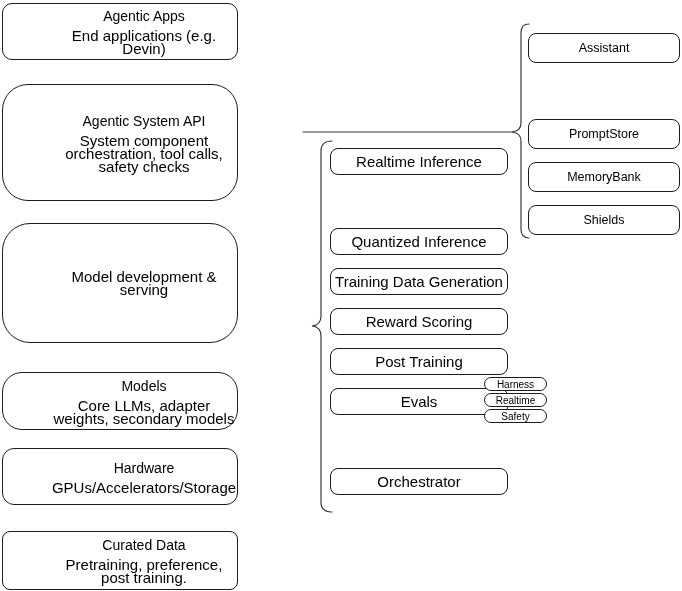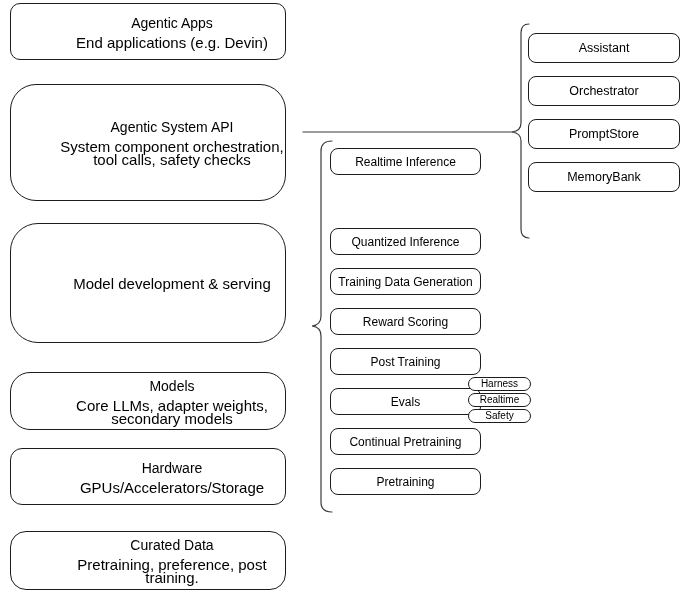--- a/index.html
+++ b/index.html
@@ -7,29 +7,29 @@
     position:relative;width:682px;height:591px;background:#ffffff;
     font-family:"Liberation Sans",sans-serif;color:#000;overflow:hidden;
   }
   .overlay{position:absolute;left:0;top:0;width:682px;height:591px;}
   .node{
     position:absolute;box-sizing:border-box;background:#ffffff;
     border:1.2px solid #1c1c1c;
     display:flex;flex-direction:column;align-items:center;justify-content:center;
     text-align:center;
   }
-  .lbox{left:10px;width:276px;padding-left:48px;}
+  .lbox{left:2px;width:236px;padding-left:48px;}
   .lbox .title{font-size:14px;line-height:17px;margin-bottom:4px;}
   .lbox .subtitle{font-size:15px;line-height:13px;}
-  .mbox{left:330px;width:151px;height:27px;border-radius:8px;font-size:12px;}
+  .mbox{left:330px;width:178px;height:27px;border-radius:8px;font-size:15px;}
   .rbox{left:528px;width:152px;height:30px;border-radius:8px;font-size:12.5px;text-align:center;}
   .pill{
-    position:absolute;left:468px;width:63px;height:14px;box-sizing:border-box;
+    position:absolute;left:484px;width:63px;height:14px;box-sizing:border-box;
     background:#ffffff;border:1.2px solid #1c1c1c;border-radius:8px;
-    display:flex;justify-content:center;
+    display:flex;align-items:center;justify-content:center;
     font-size:10px;line-height:11px;z-index:3;
   }
   .label{display:block;}
 </style>
 </head>
 <body>
 
 <div class="canvas">
 
   <svg class="overlay" viewBox="0 0 682 591" xmlns="http://www.w3.org/2000/svg" fill="none" stroke="#3a3a3a" stroke-width="1.2" stroke-linecap="round">
@@ -50,21 +50,21 @@
     <span class="subtitle label">Model development &amp; serving</span>
   </div>
   <div class="node lbox" style="top:372px;height:58px;border-radius:20px">
     <span class="title label">Models</span>
     <span class="subtitle label">Core LLMs, adapter weights, secondary models</span>
   </div>
   <div class="node lbox" style="top:448px;height:57px;border-radius:12px">
     <span class="title label">Hardware</span>
     <span class="subtitle label">GPUs/Accelerators/Storage</span>
   </div>
-  <div class="node lbox" style="top:531px;height:59px;border-radius:16px">
+  <div class="node lbox" style="top:531px;height:59px;border-radius:8px">
     <span class="title label">Curated Data</span>
     <span class="subtitle label">Pretraining, preference, post training.</span>
   </div>
 
   <div class="node mbox" style="top:148px">
     <span class="label">Realtime Inference</span>
   </div>
   <div class="node mbox" style="top:228px">
     <span class="label">Quantized Inference</span>
   </div>
@@ -73,43 +73,40 @@
   </div>
   <div class="node mbox" style="top:308px">
     <span class="label">Reward Scoring</span>
   </div>
   <div class="node mbox" style="top:348px">
     <span class="label">Post Training</span>
   </div>
   <div class="node mbox" style="top:388px">
     <span class="label">Evals</span>
   </div>
-  <div class="node mbox" style="top:428px">
-    <span class="label">Continual Pretraining</span>
-  </div>
   <div class="node mbox" style="top:468px">
-    <span class="label">Pretraining</span>
+    <span class="label">Orchestrator</span>
   </div>
 
   <div class="pill" style="top:377px">
     <span class="label">Harness</span>
   </div>
   <div class="pill" style="top:393px">
     <span class="label">Realtime</span>
   </div>
   <div class="pill" style="top:409px">
     <span class="label">Safety</span>
   </div>
 
   <div class="node rbox" style="top:33px">
     <span class="label">Assistant</span>
   </div>
-  <div class="node rbox" style="top:76px">
-    <span class="label">Orchestrator</span>
-  </div>
   <div class="node rbox" style="top:119px">
     <span class="label">PromptStore</span>
   </div>
   <div class="node rbox" style="top:162px">
     <span class="label">MemoryBank</span>
   </div>
+  <div class="node rbox" style="top:205px">
+    <span class="label">Shields</span>
+  </div>
 
 </div>
 
 </body></html>

